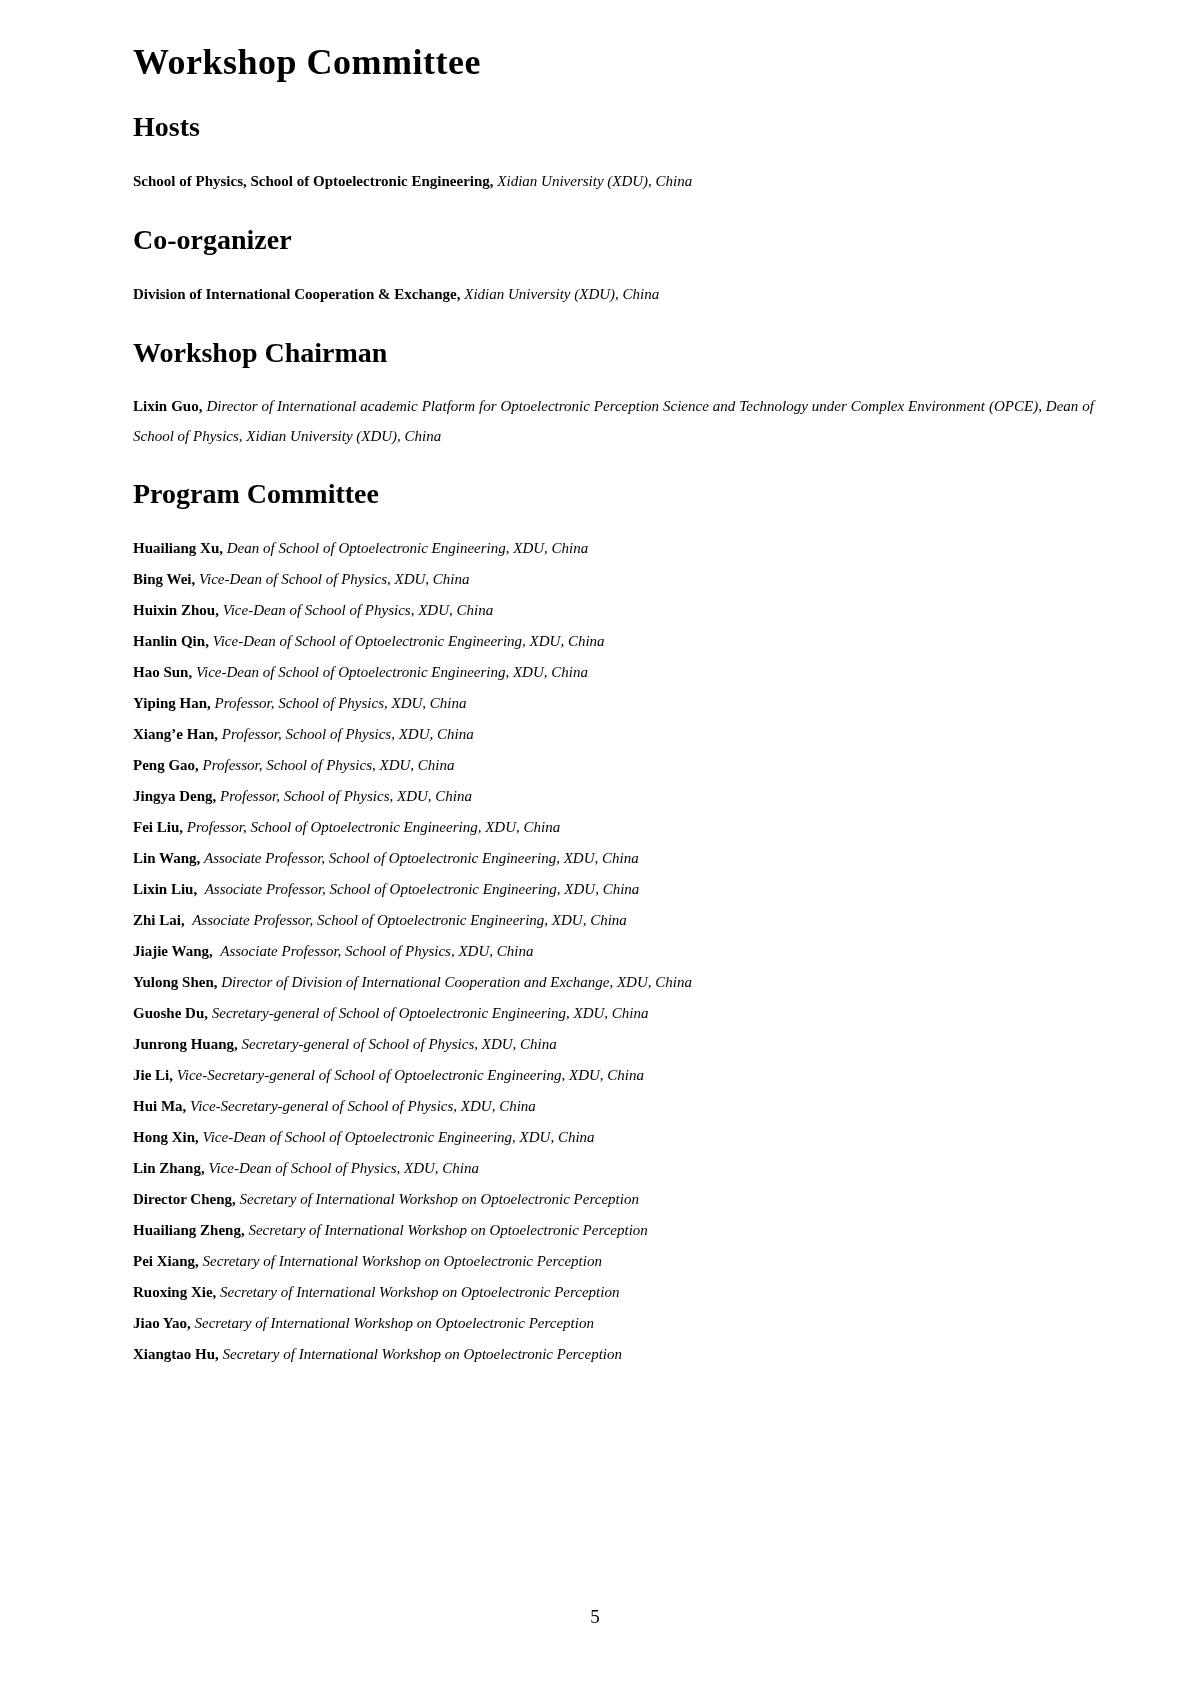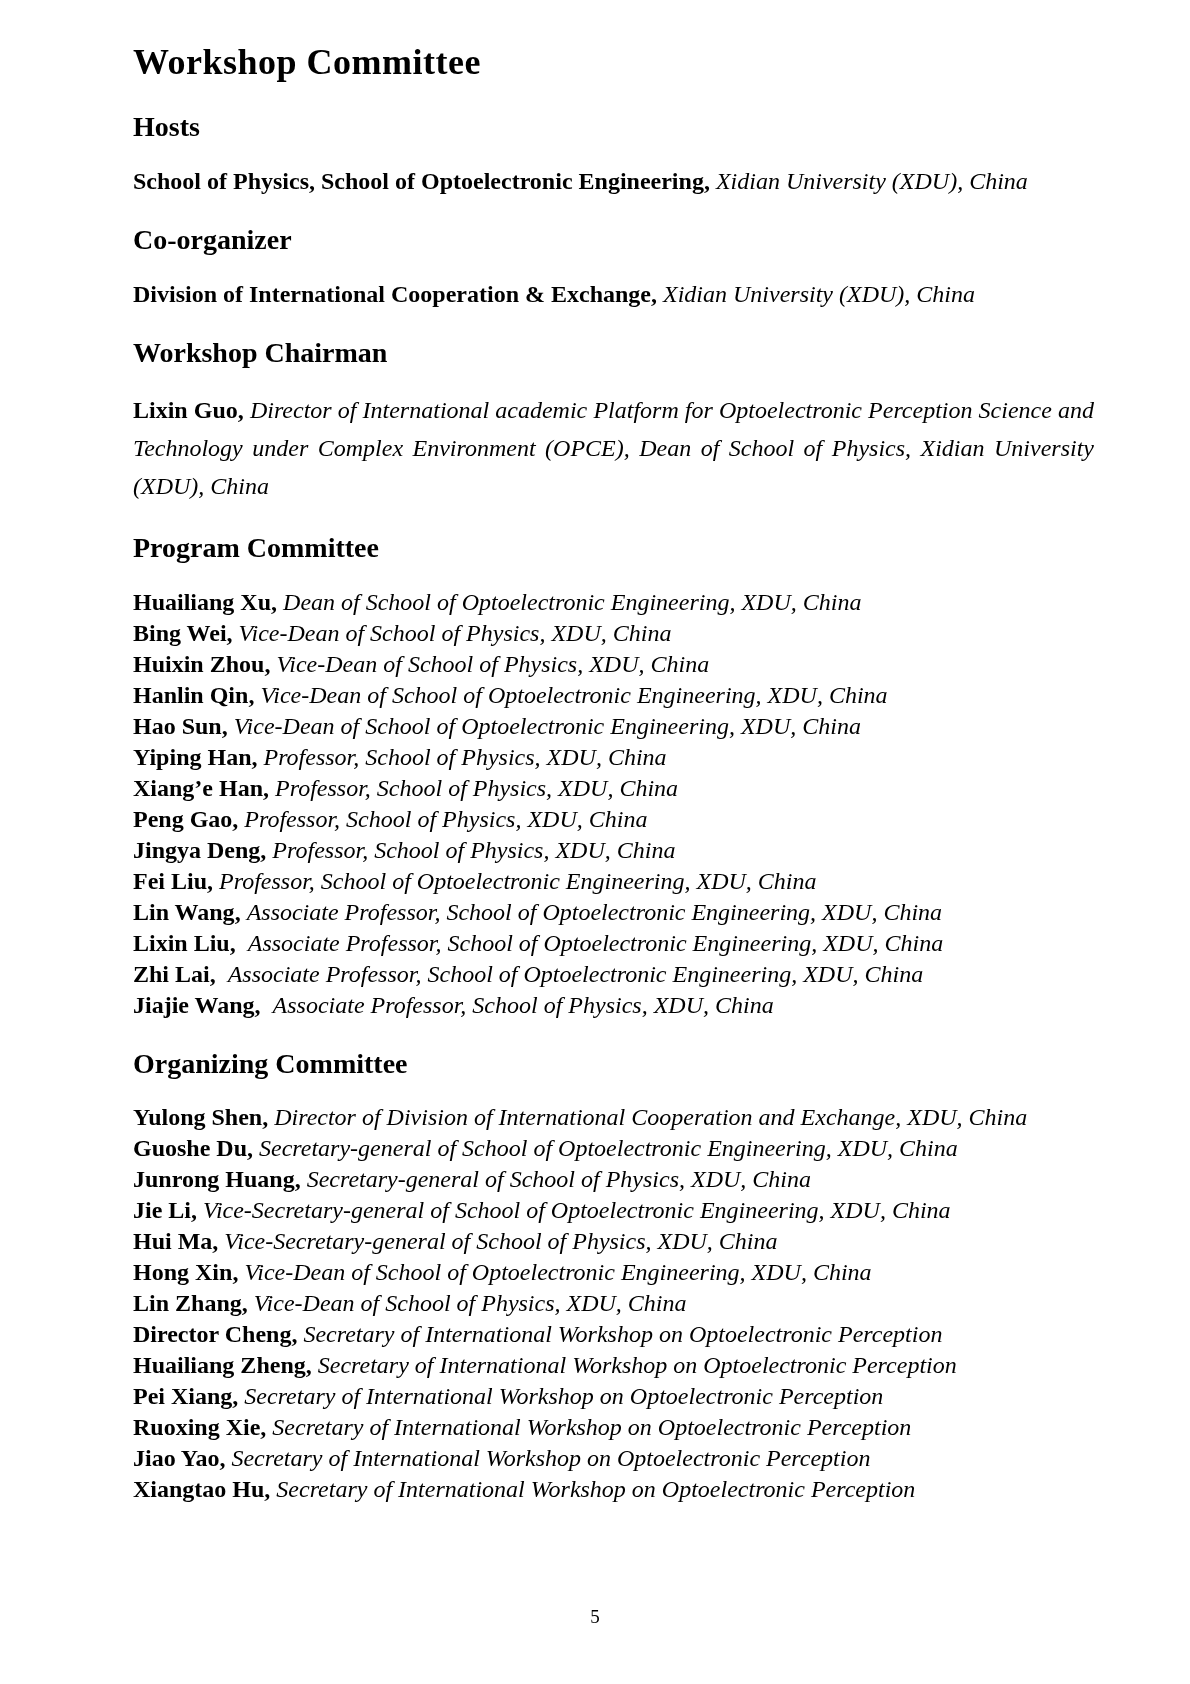--- a/index.html
+++ b/index.html
@@ -24,31 +24,31 @@
     letter-spacing: 0.5px;
   }
   .section-heading {
     font-size: 28px;
     line-height: 1.2;
     font-weight: bold;
     margin: 26px 0 22px 0;
   }
   .entries { margin: 0; }
   .entry {
-    font-size: 24px;
+    font-size: 15px;
     line-height: 31px;
     margin: 0;
   }
   .entry .name { font-weight: bold; font-style: normal; }
   .entry .sep  { font-weight: bold; font-style: normal; }
   .entry .role { font-style: italic; }
   .section-chairman { margin-bottom: 22px; }
   .section-chairman .entry {
     text-align: justify;
-    line-height: 38px;
+    line-height: 30px;
   }
   .page-number {
     position: absolute;
     bottom: 58px;
     left: 0;
     width: 100%;
     text-align: center;
     font-size: 19px;
     line-height: 1;
   }
@@ -107,21 +107,20 @@
 
   <p class="entry"><span class="name">Lixin Liu</span><span class="sep">,&nbsp; </span><span class="role">Associate Professor, School of Optoelectronic Engineering, XDU, China</span></p>
 
   <p class="entry"><span class="name">Zhi Lai</span><span class="sep">,&nbsp; </span><span class="role">Associate Professor, School of Optoelectronic Engineering, XDU, China</span></p>
 
   <p class="entry"><span class="name">Jiajie Wang</span><span class="sep">,&nbsp; </span><span class="role">Associate Professor, School of Physics, XDU, China</span></p>
 </div>
   </section>
 
   <section class="section section-organizing">
-    <h2 class="section-heading">Organizing Committee</h2>
     <div class="entries">
   <p class="entry"><span class="name">Yulong Shen</span><span class="sep">, </span><span class="role">Director of Division of International Cooperation and Exchange, XDU, China</span></p>
 
   <p class="entry"><span class="name">Guoshe Du</span><span class="sep">, </span><span class="role">Secretary-general of School of Optoelectronic Engineering, XDU, China</span></p>
 
   <p class="entry"><span class="name">Junrong Huang</span><span class="sep">, </span><span class="role">Secretary-general of School of Physics, XDU, China</span></p>
 
   <p class="entry"><span class="name">Jie Li</span><span class="sep">, </span><span class="role">Vice-Secretary-general of School of Optoelectronic Engineering, XDU, China</span></p>
 
   <p class="entry"><span class="name">Hui Ma</span><span class="sep">, </span><span class="role">Vice-Secretary-general of School of Physics, XDU, China</span></p>

